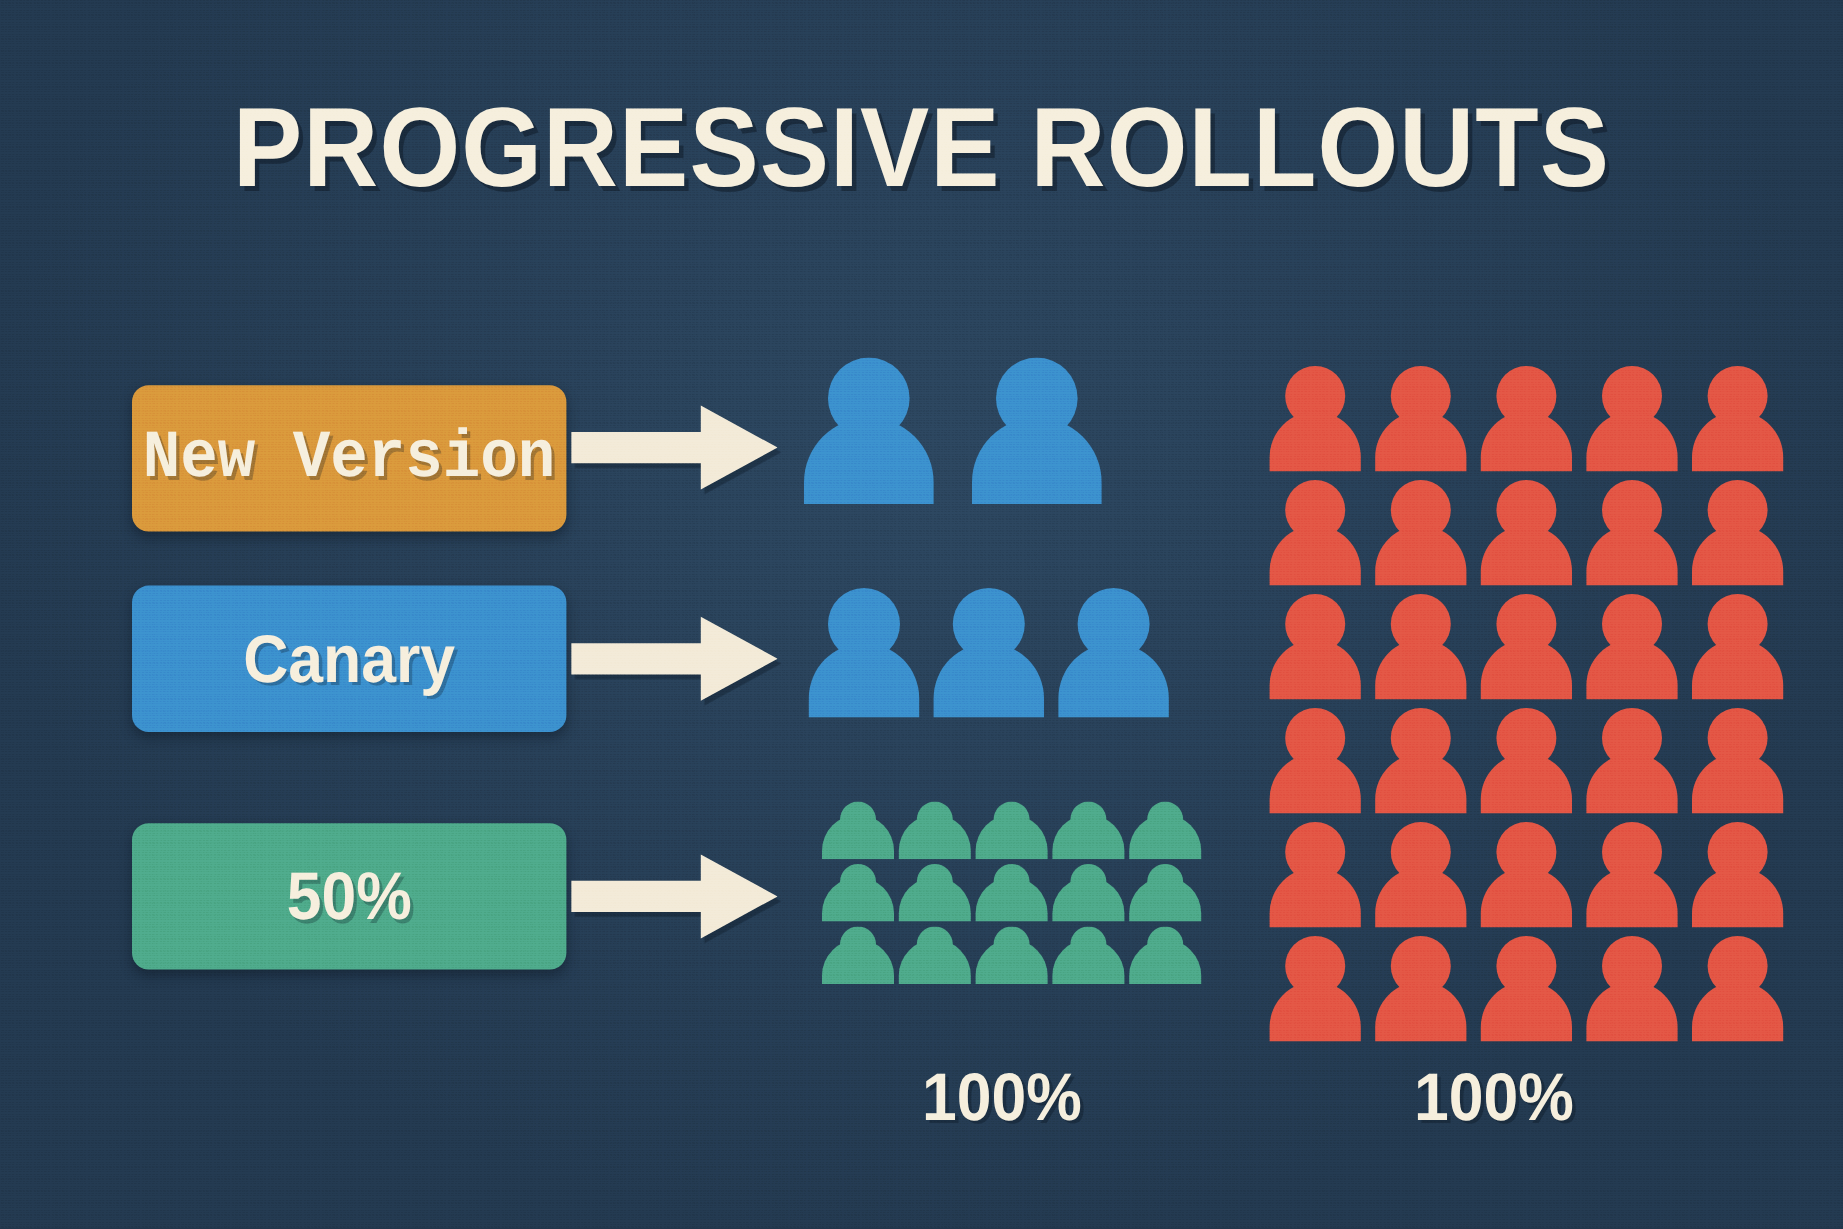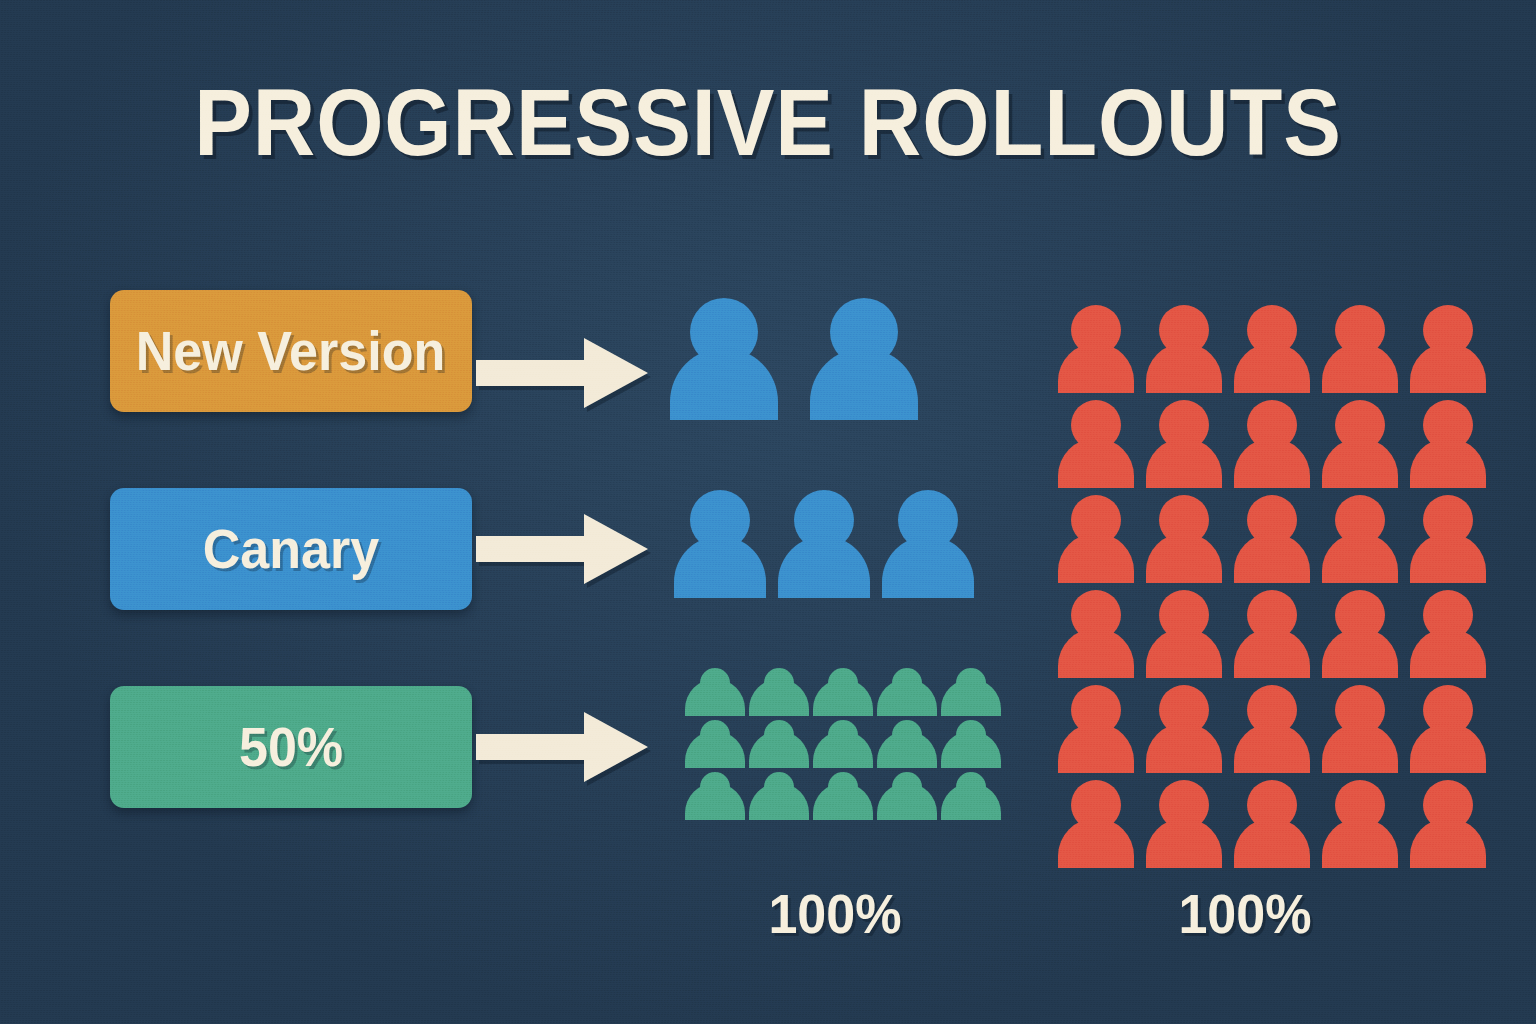--- a/index.html
+++ b/index.html
@@ -103,21 +103,21 @@
 </style>
 </head>
 <body>
 
 <div id="stage">
 
   <div id="title">PROGRESSIVE ROLLOUTS</div>
 
   <div class="row">
 
-    <div class="pill" style="left:110px; top:290px; background:#d9963a;">
+    <div class="pill" style="left:110px; top:321px; background:#d9963a;font-family:Liberation Mono, monospace;">
       <span class="pill-label">New Version</span>
     </div>
 
     <div class="arrow" style="left:476px; top:336px;">
       <svg viewBox="0 0 172 74" preserveAspectRatio="none" aria-hidden="true">
         <path d="M0,24 L108,24 L108,2 L172,37 L108,72 L108,50 L0,50 Z" fill="#f3ead7"></path>
       </svg>
     </div>
 
     <div class="group" style="left:668px; top:298px;">

